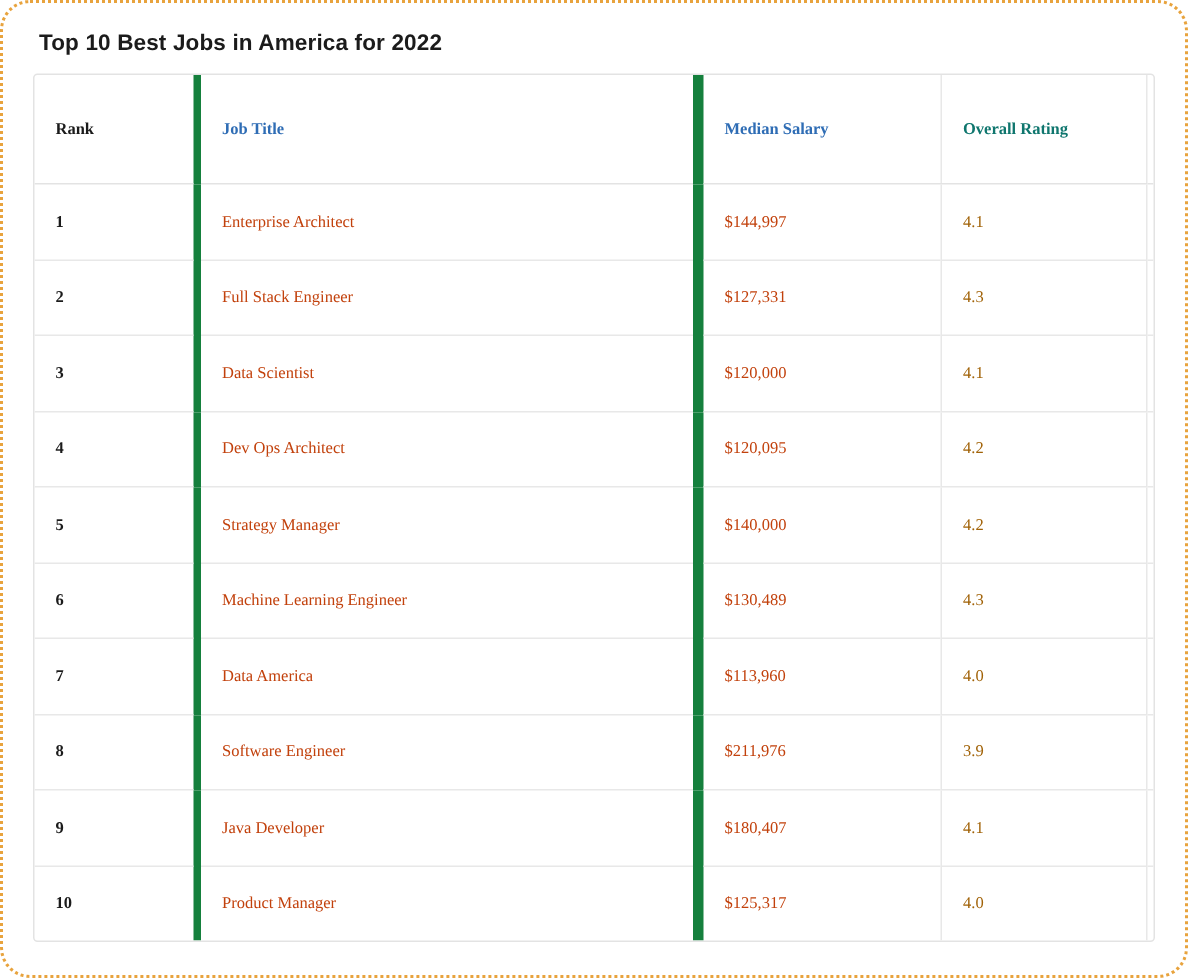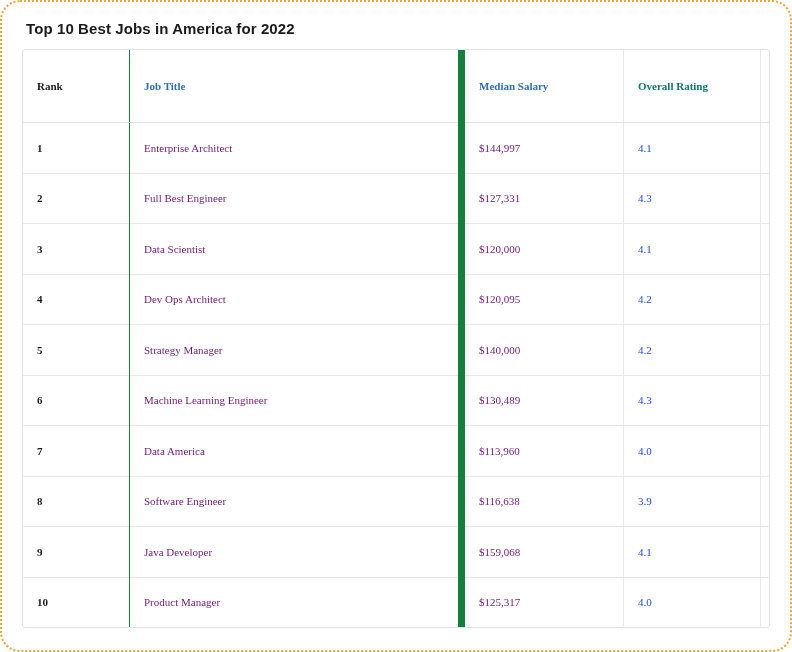--- a/index.html
+++ b/index.html
@@ -67,27 +67,27 @@
     border-bottom: none;
   }
   tbody td {
     height: 49.5px;
   }
   td.rank {
     font-weight: bold;
     color: #1b1b1b;
   }
   td.title, td.salary, td.openings {
-    color: #701a75;
+    color: #c2410c;
   }
   td.rating {
-    color: #1d4ed8;
+    color: #a16207;
   }
   
-  th.col-title, td.title { border-left: 1px solid #15803d; }
+  th.col-title, td.title { border-left: 5px solid #15803d; }
   th.col-salary, td.salary { border-left: 7px solid #15803d; }
   th.col-rating, td.rating { border-left: 1px solid #e8e8e8; }
   th.col-openings, td.openings { border-left: 1px solid #e8e8e8; }
 </style>
 </head>
 <body>
 
 <div class="card">
   <div class="card-title">Top 10 Best Jobs in America for 2022</div>
 
@@ -105,21 +105,21 @@
       <tbody>
         <tr>
           <td class="rank">1</td>
           <td class="title">Enterprise Architect</td>
           <td class="salary">$144,997</td>
           <td class="rating">4.1</td>
           <td class="openings">14,021</td>
         </tr>
         <tr>
           <td class="rank">2</td>
-          <td class="title">Full Best Engineer</td>
+          <td class="title">Full Stack Engineer</td>
           <td class="salary">$127,331</td>
           <td class="rating">4.3</td>
           <td class="openings">11,252</td>
         </tr>
         <tr>
           <td class="rank">3</td>
           <td class="title">Data Scientist</td>
           <td class="salary">$120,000</td>
           <td class="rating">4.1</td>
           <td class="openings">10,071</td>
@@ -148,28 +148,28 @@
         <tr>
           <td class="rank">7</td>
           <td class="title">Data America</td>
           <td class="salary">$113,960</td>
           <td class="rating">4.0</td>
           <td class="openings">11,821</td>
         </tr>
         <tr>
           <td class="rank">8</td>
           <td class="title">Software Engineer</td>
-          <td class="salary">$116,638</td>
+          <td class="salary">$211,976</td>
           <td class="rating">3.9</td>
           <td class="openings">64,155</td>
         </tr>
         <tr>
           <td class="rank">9</td>
           <td class="title">Java Developer</td>
-          <td class="salary">$159,068</td>
+          <td class="salary">$180,407</td>
           <td class="rating">4.1</td>
           <td class="openings">10,201</td>
         </tr>
         <tr>
           <td class="rank">10</td>
           <td class="title">Product Manager</td>
           <td class="salary">$125,317</td>
           <td class="rating">4.0</td>
           <td class="openings">17,725</td>
         </tr>

